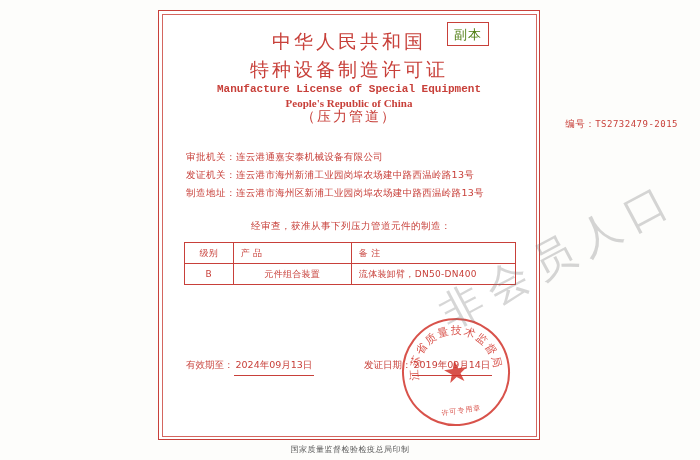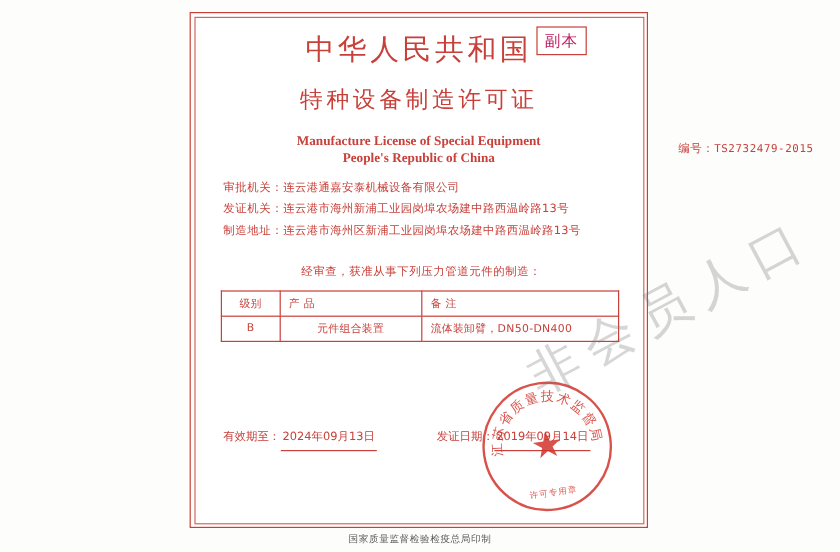--- a/index.html
+++ b/index.html
@@ -41,55 +41,55 @@
     box-sizing: border-box;
   }
   
   .duplicate-box {
     position: absolute;
     left: 447px;
     top: 22px;
     width: 42px;
     height: 24px;
     border: 1.5px solid #c8403a;
-    color: #be185d;
+    color: #4d7c0f;
     font-size: 13px;
     line-height: 24px;
     text-align: center;
     letter-spacing: 1px;
     box-sizing: border-box;
     font-family: "DejaVu Sans", sans-serif;
   }
   
   .title-wrap {
     position: absolute;
     left: 158px;
     top: 28px;
     width: 382px;
     text-align: center;
     color: #c8403a;
   }
   .title-cn1 {
-    font-size: 24px;
+    font-size: 19px;
     letter-spacing: 3px;
     font-family: "DejaVu Sans", sans-serif;
     line-height: 26px;
   }
   .title-cn2 {
     font-size: 19px;
     letter-spacing: 3px;
     font-family: "DejaVu Sans", sans-serif;
     line-height: 26px;
-    margin-top: 16px;
+    margin-top: 2px;
   }
   .title-en1 {
     font-size: 11px;
-    font-family: Liberation Serif, serif;
+    font-family: Liberation Mono, monospace;
     font-weight: bold;
-    margin-top: 15px;
+    margin-top: 0;
     line-height: 14px;
   }
   .title-en2 {
     font-size: 11px;
     font-family: "Liberation Serif", serif;
     font-weight: bold;
     line-height: 14px;
   }
   .subtitle {
     position: absolute;
@@ -276,20 +276,21 @@
 
   <div class="duplicate-box">副本</div>
 
   <div class="title-wrap">
     <div class="title-cn1">中华人民共和国</div>
     <div class="title-cn2">特种设备制造许可证</div>
     <div class="title-en1">Manufacture License of Special Equipment</div>
     <div class="title-en2">People's Republic of China</div>
   </div>
 
+  <div class="subtitle">（压力管道）</div>
 
   <div class="number-line">
     <span>编号：</span><span class="num-val">TS2732479-2015</span>
   </div>
 
   <div class="fields">
     <div class="field-row">
       <span class="field-label">审批机关：</span><span class="field-value">连云港通嘉安泰机械设备有限公司</span>
     </div>
     <div class="field-row">

